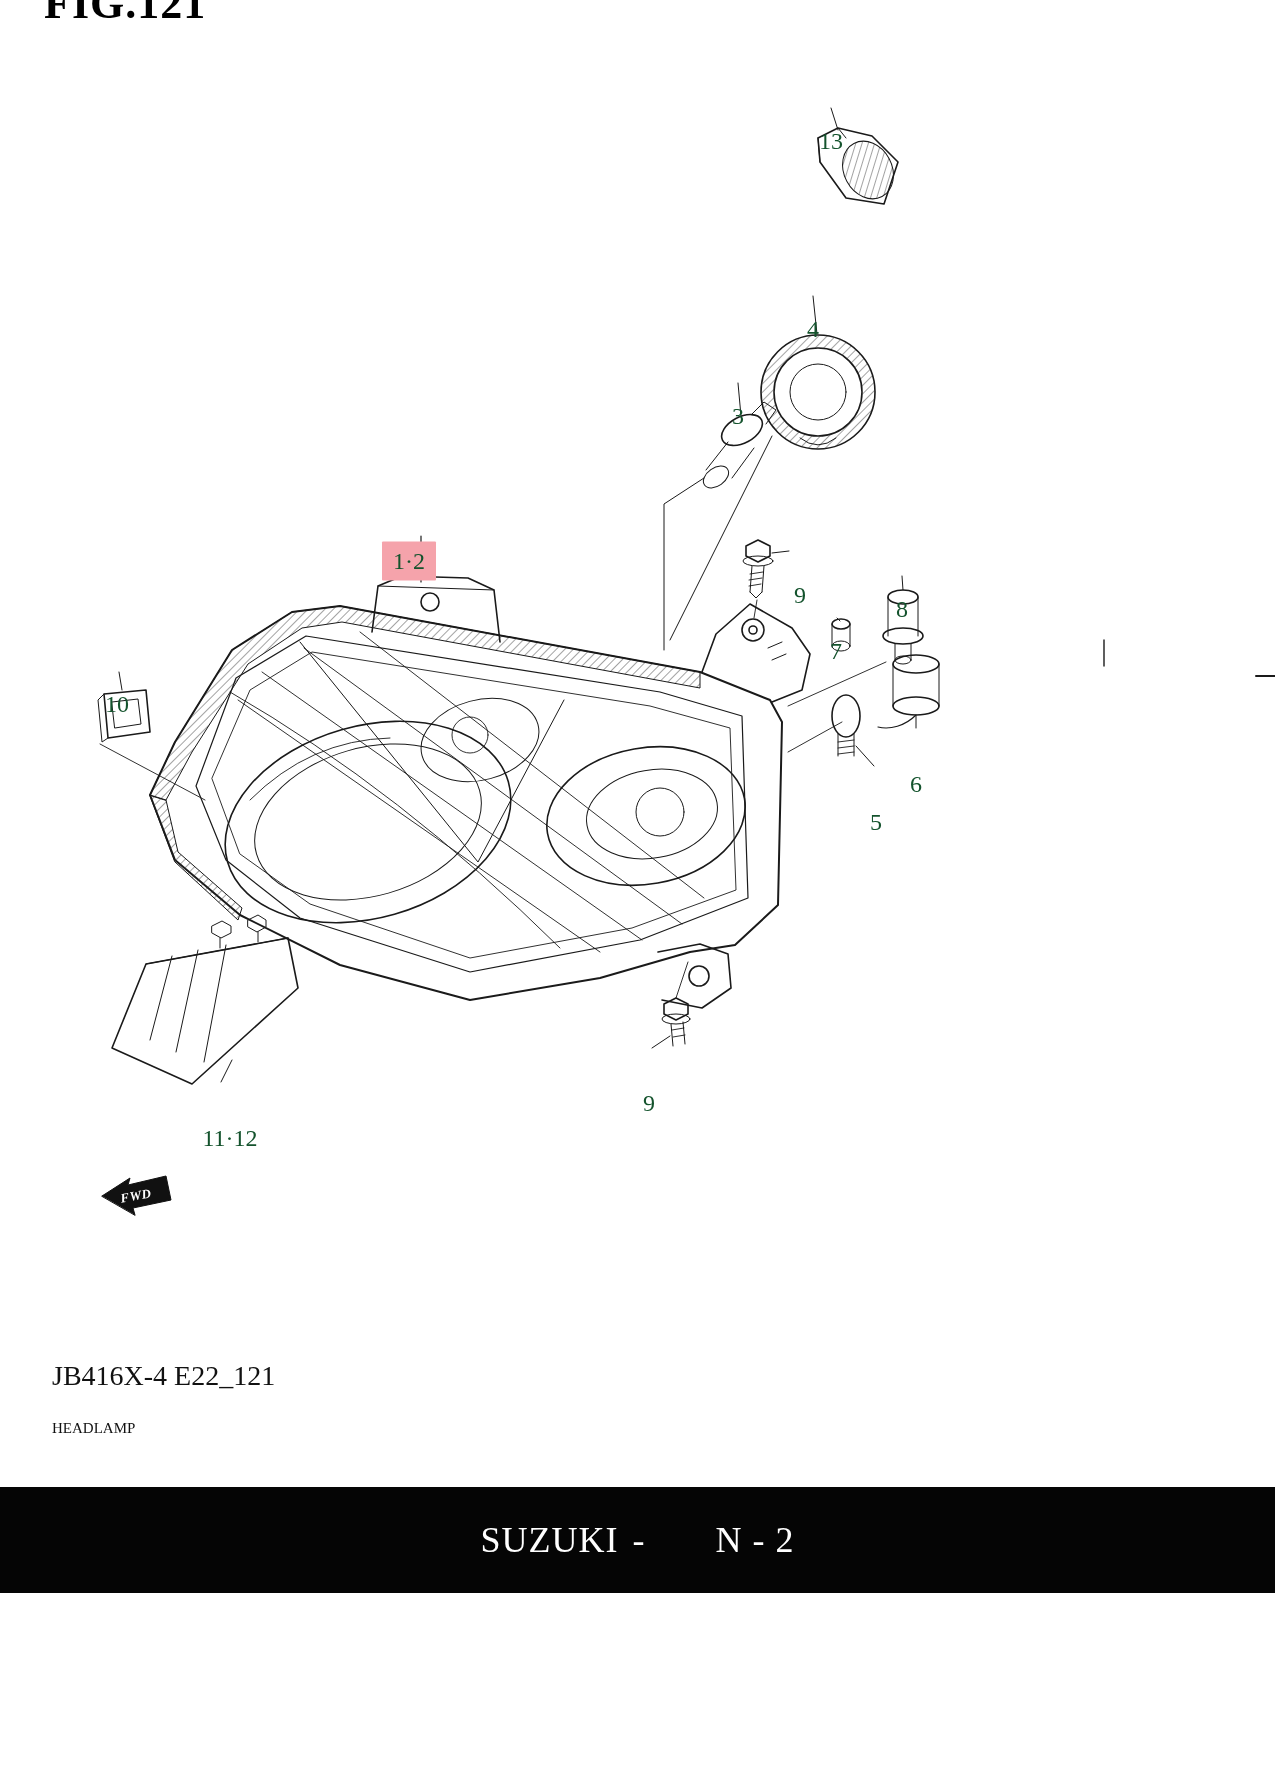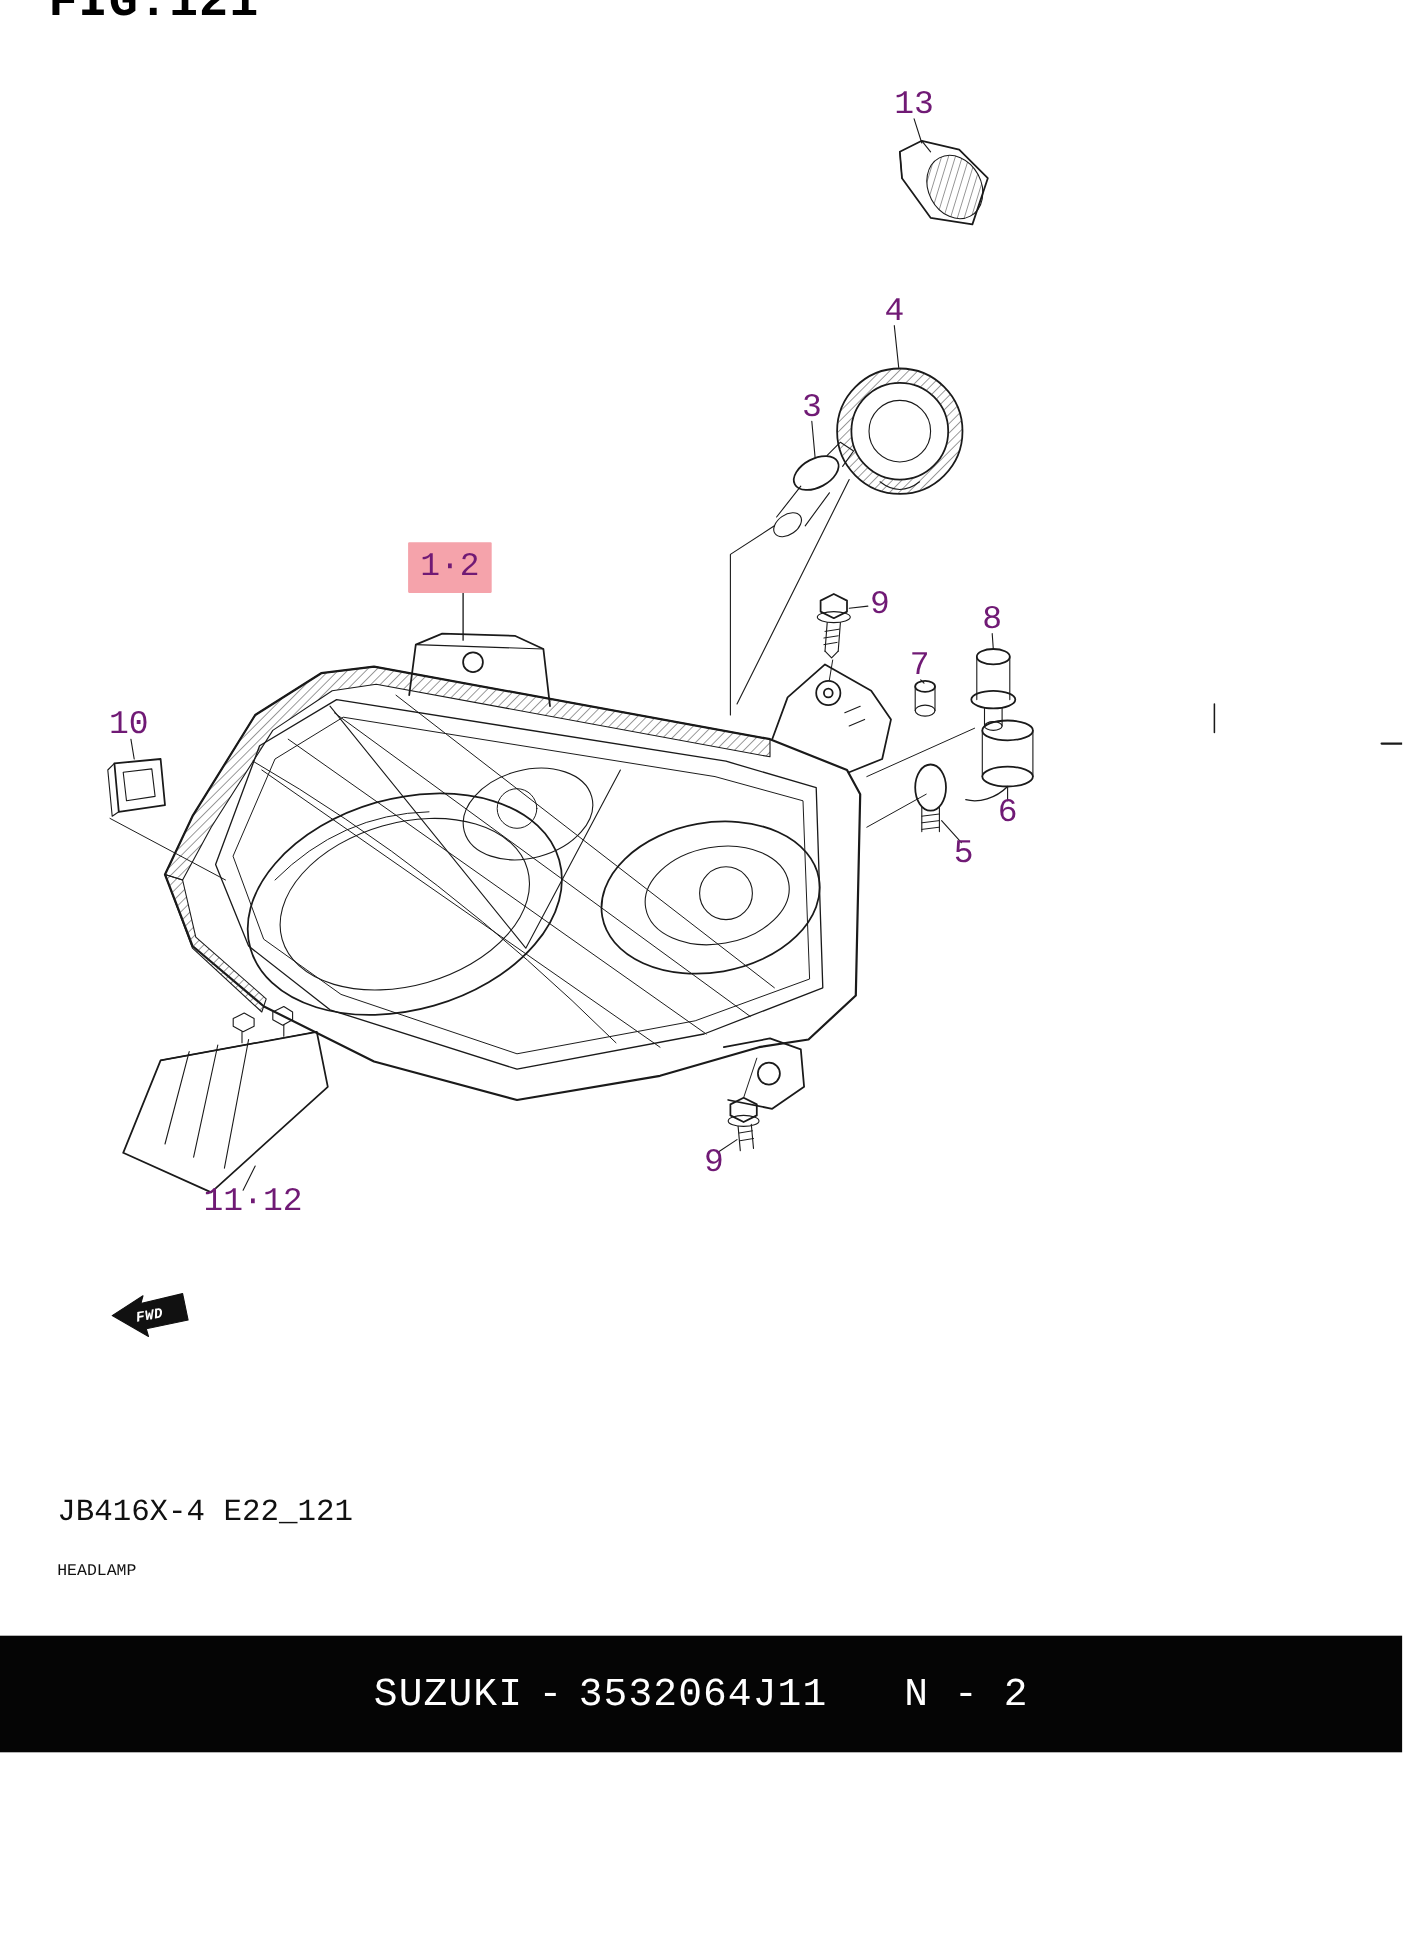--- a/index.html
+++ b/index.html
@@ -1,35 +1,36 @@
 <!DOCTYPE html>
 <html><head>
 <meta charset="utf-8">
 <style>
   html,body{margin:0;padding:0;background:#ffffff;}
   #page{
     position:relative;
     width:1275px;height:1777px;
     background:#ffffff;
     overflow:hidden;
-    font-family:Liberation Mono, monospace;
+    font-family:Liberation Serif, serif;
     color:#111;
   }
   #fig-label{
     position:absolute;left:44px;top:-22px;
     font-size:44px;font-weight:bold;letter-spacing:1px;color:#000;
   }
   svg.diagram{position:absolute;left:0;top:0;}
   .callout{
     position:absolute;
     transform:translate(-50%,-50%);
-    font-size:30px;color:#701a75;
+    font-size:24px;color:#14532d;
     white-space:nowrap;
     cursor:pointer;
     user-select:none;
+    margin-top:45px;
   }
   .callout.highlight{
     padding:6px 11px;
     border-radius:1px;
   }
   #fwd-label{
     position:absolute;left:136px;top:1196px;
     transform:translate(-50%,-50%) rotate(-10deg);
     font-size:13px;font-weight:bold;font-style:italic;
     color:#ffffff;letter-spacing:0.5px;
@@ -231,19 +232,18 @@
 
   <div id="fwd-label">FWD</div>
 
   <div id="code-line">JB416X-4 E22_121</div>
   <div id="doc-title">HEADLAMP</div>
 
   <div id="footer-bar">
     <div class="grp">
       <span>SUZUKI</span>
       <span>-</span>
-      <span>3532064J11</span>
     </div>
     <div class="spacer"></div>
     <span>N - 2</span>
   </div>
 
 </div>
 
 </body></html>

